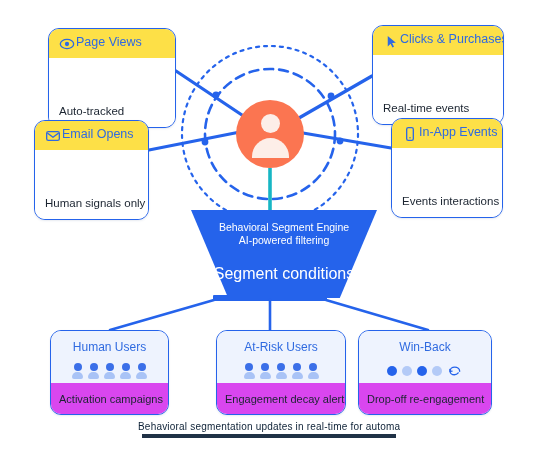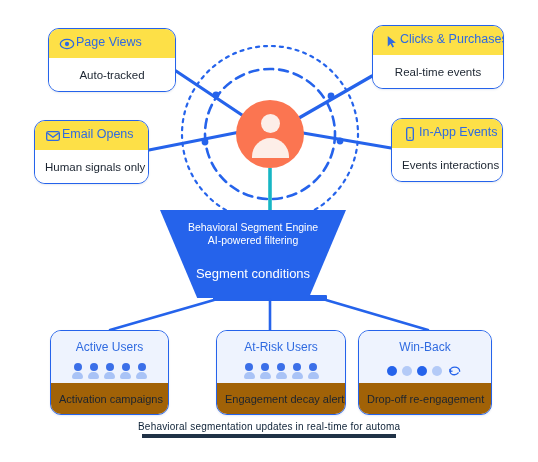--- a/index.html
+++ b/index.html
@@ -51,21 +51,22 @@
     font-size: 12.5px;
     line-height: 1;
     white-space: nowrap;
   }
   .card-body {
     background: #ffffff;
     padding: 7px 10px 8px 10px;
     text-align: center;
   }
   .card-body.left {
-    text-align: center;
+    text-align: left;
+    margin-top: 36px;
   }
   .card-sub {
     color: #1b2430;
     font-size: 11.5px;
     line-height: 1;
     white-space: nowrap;
   }
   .ico {
     display: inline-flex;
     align-items: center;
@@ -103,21 +104,21 @@
   }
   .seg-icons {
     background: #eef3fe;
     height: 24px;
     display: flex;
     align-items: center;
     justify-content: center;
     gap: 5px;
   }
   .seg-bottom {
-    background: #a16207;
+    background: #d946ef;
     padding: 6px 8px 7px 8px;
     text-align: center;
   }
   .seg-sub {
     color: #1b2430;
     font-size: 11px;
     line-height: 1;
     white-space: nowrap;
   }
   #seg-active   { left: 50px;  top: 330px; width: 119px; }
@@ -147,41 +148,41 @@
   .dot {
     width: 10px; height: 10px;
     border-radius: 50%;
     background: #2563eb;
   }
   .dot.faded { background: #b3caf7; }
 
   
   #funnel {
     position: absolute;
-    left: 160px;
+    left: 191px;
     top: 210px;
     width: 186px;
     height: 88px;
   }
   #funnel .fn-shape {
     position: absolute;
     inset: 0;
     background: #2563eb;
     clip-path: polygon(0% 0%, 100% 0%, 80% 100%, 20% 100%);
   }
   #funnel .fn-text {
     position: absolute;
     left: 0; right: 0;
     text-align: center;
     color: #ffffff;
     font-size: 10.5px;
     line-height: 13px;
   }
   #funnel .fn-top-text { top: 11px; }
-  #funnel .fn-bottom-text { top: 57px; font-size: 13px; }
+  #funnel .fn-bottom-text { top: 57px; font-size: 16px; }
 
   
   #avatar {
     position: absolute;
     left: 236px;
     top: 100px;
     width: 68px;
     height: 68px;
     border-radius: 50%;
     background: #fb7551;
@@ -324,21 +325,21 @@
       </span>
       <span class="card-title">In-App Events</span>
     </div>
     <div class="card-body left">
       <span class="card-sub">Events interactions</span>
     </div>
   </div>
 
   <div class="seg-card" id="seg-active">
     <div class="seg-top">
-      <span class="seg-title">Active Users</span>
+      <span class="seg-title">Human Users</span>
     </div>
     <div class="seg-icons">
       <span class="person-mini">
           <span class="head"></span>
           <span class="body"></span>
         </span>
       <span class="person-mini">
           <span class="head"></span>
           <span class="body"></span>
         </span>

